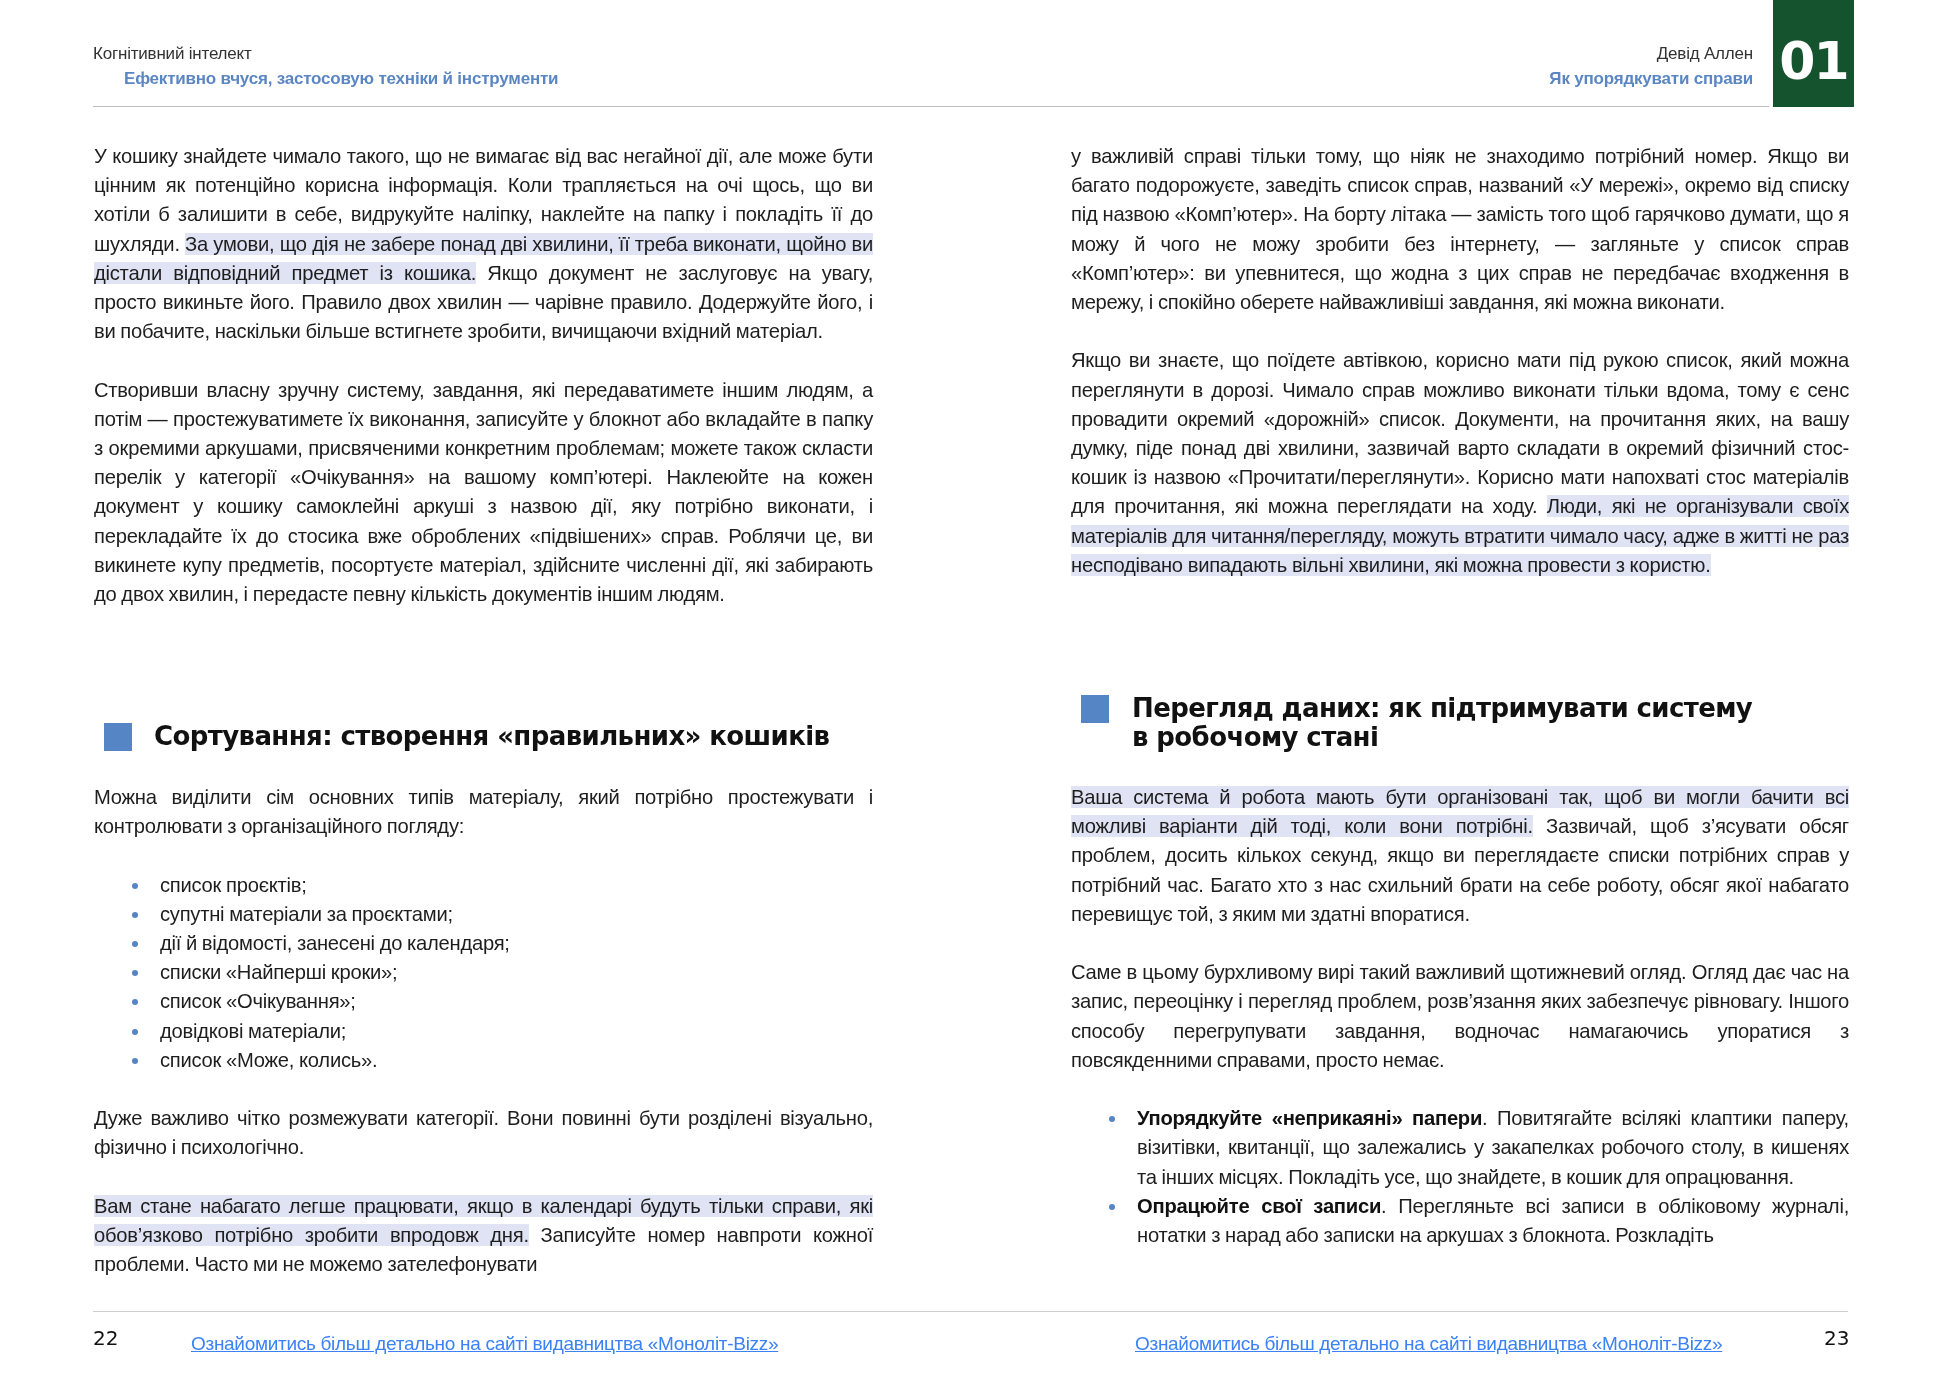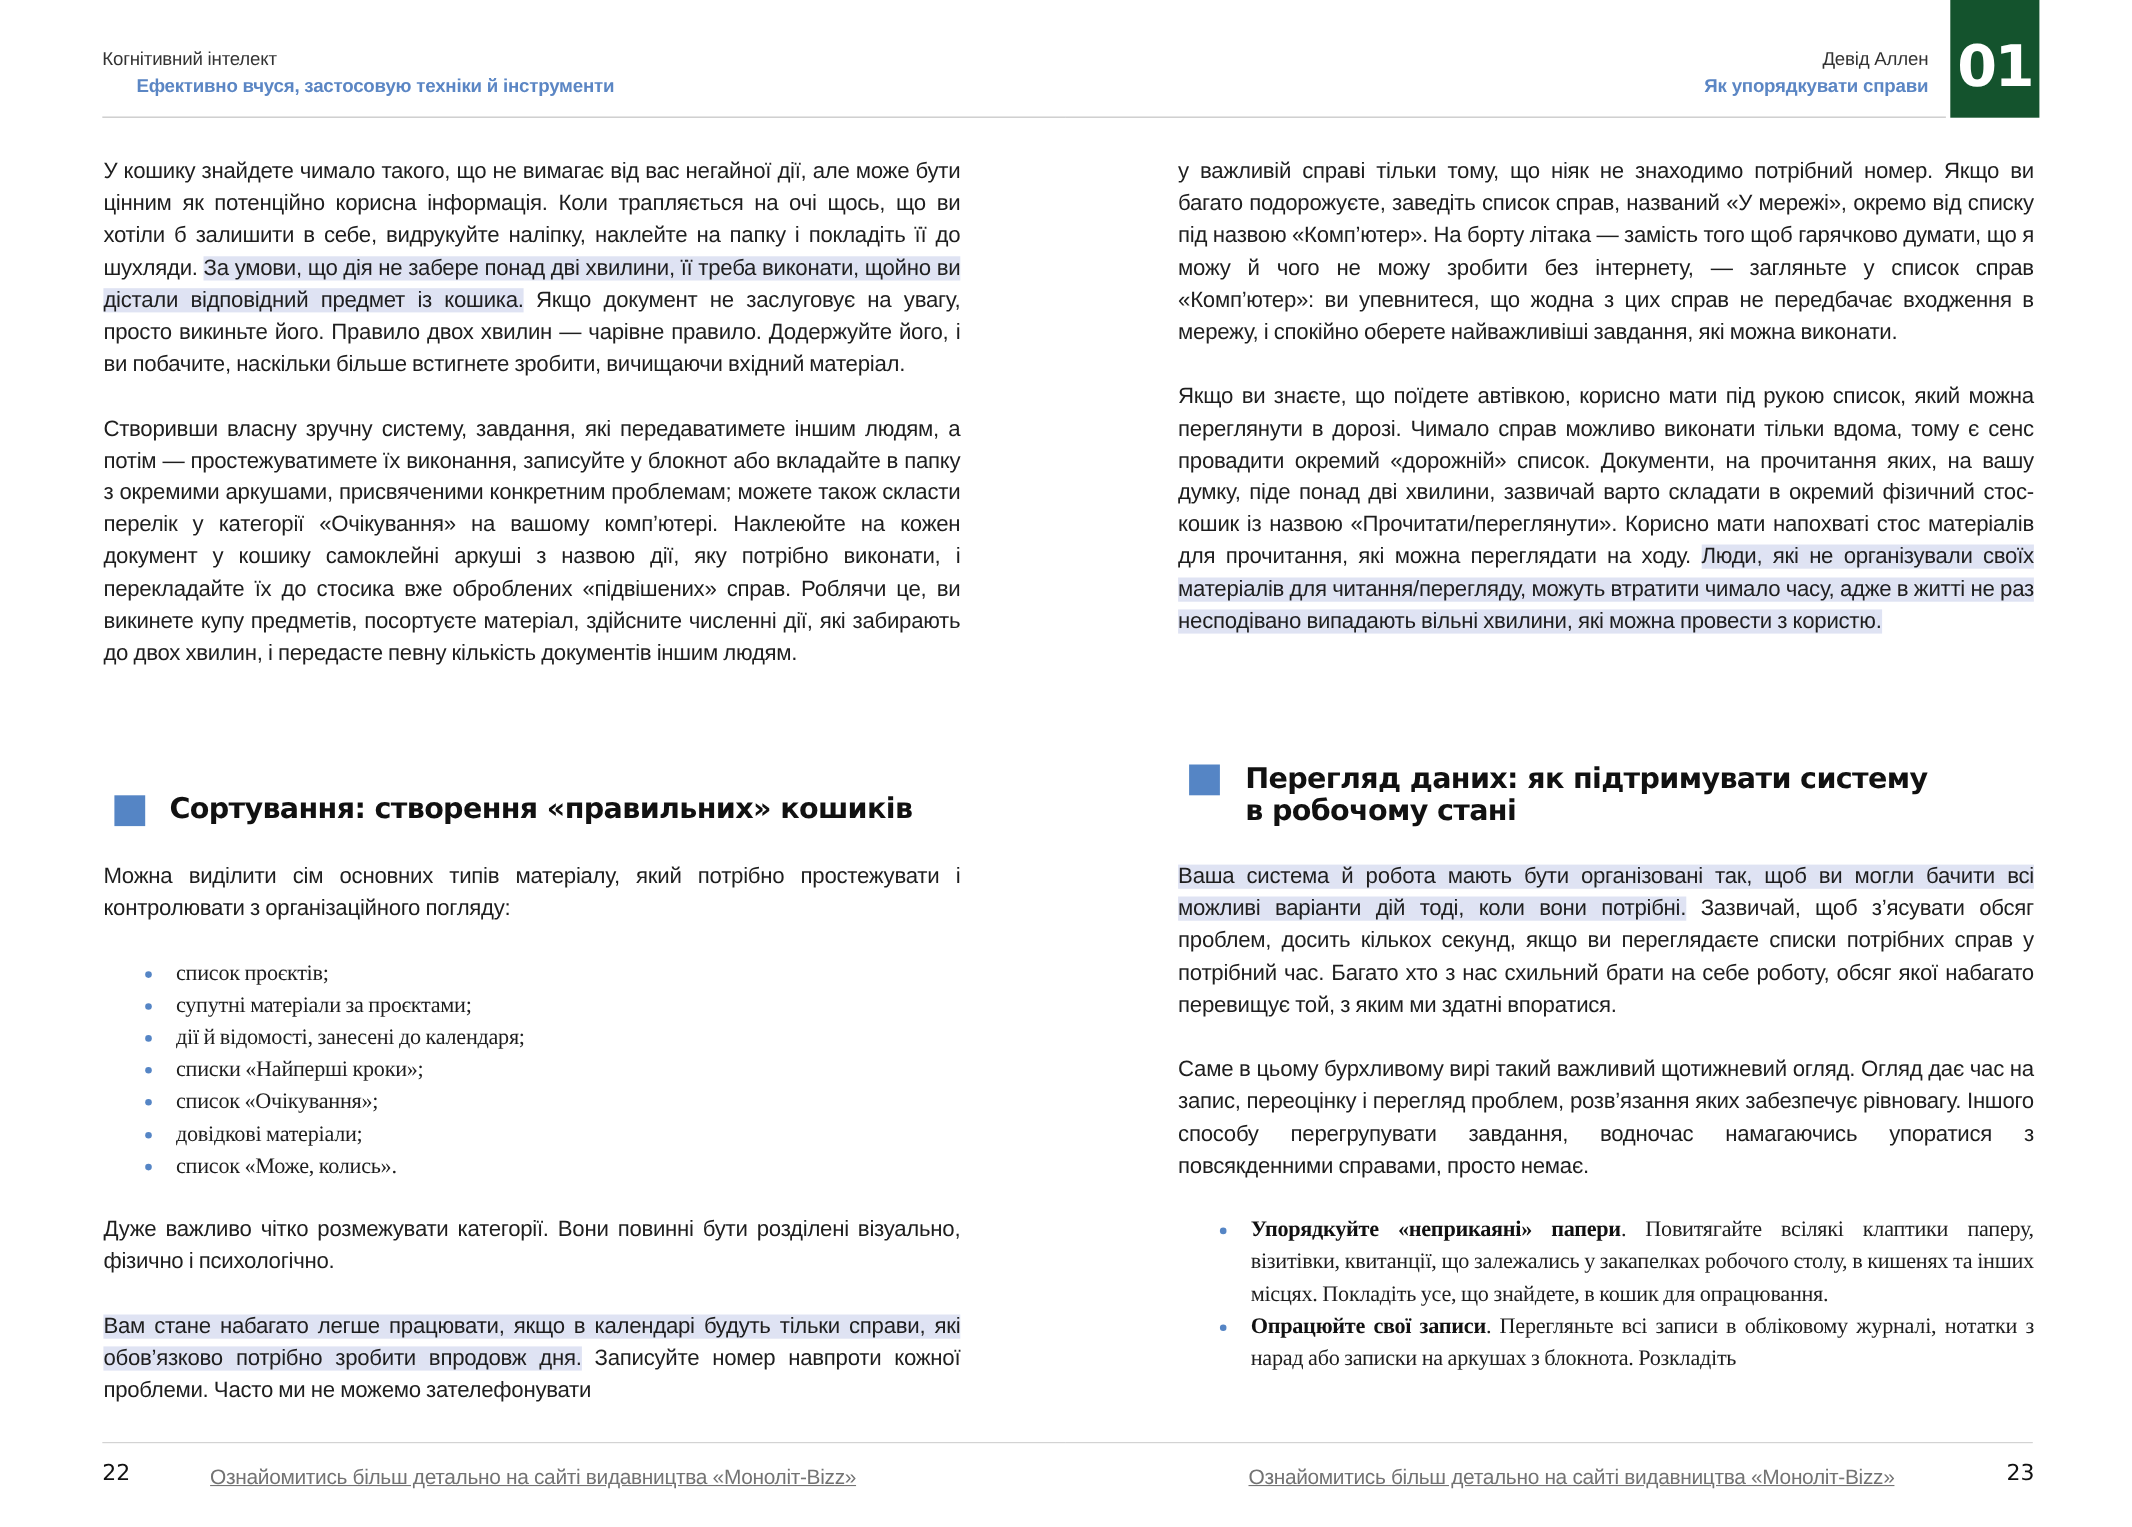--- a/index.html
+++ b/index.html
@@ -22,30 +22,30 @@
           color: #1e1e1e; letter-spacing: -0.25px; word-spacing: -0.5px;
           font-family: "Liberation Sans", sans-serif; transform-origin: left top; }
   .hl { background: #dfe3f3; }
   p { margin: 0; }
   .gap { height: 29.2px; }
 
   .section-h { position: absolute; font-weight: bold; font-size: 26px; line-height: 29px; color: #111;
                font-family: "DejaVu Sans", sans-serif; letter-spacing: -0.6px; }
   .section-sq { position: absolute; width: 28px; height: 28px; background: #5585c5; }
 
-  ul.bullets { list-style: none; margin: 0; padding: 0; font-family: Liberation Serif, serif; }
+  ul.bullets { list-style: none; margin: 0; padding: 0; }
   ul.bullets li { position: relative; padding-left: 66px; }
   ul.bullets li .dot { position: absolute; left: 38px; top: 12px; width: 6px; height: 6px; border-radius: 50%; background: #5585c5; }
   ul.bullets2 li { padding-left: 66px; }
   ul.bullets2 li .dot { left: 38px; }
   b { color: #111; }
 
   .ftr-rule { position: absolute; top: 1311px; height: 1px; background: #cfcfcf; }
   .pageno { position: absolute; top: 1326px; font-size: 20px; color: #111; font-family: "DejaVu Sans", sans-serif; }
-  .promo { position: absolute; top: 1333px; font-size: 19px; color: #737373; text-decoration: underline;
+  .promo { position: absolute; top: 1333px; font-size: 19px; color: #3b82f6; text-decoration: underline;
            font-family: "Liberation Sans", sans-serif; letter-spacing: -0.3px; }
 </style>
 </head>
 <body>
 
 <div class="page page-left">
   <div class="hdr-line1" style="left:93px; top:44px;">Когнітивний інтелект</div>
   <div class="hdr-line2" style="left:93px; top:69px;margin-left:31px;">Ефективно вчуся, застосовую техніки й інструменти</div>
   <div class="hdr-rule" style="left:93px; width:876px;"></div>
 

